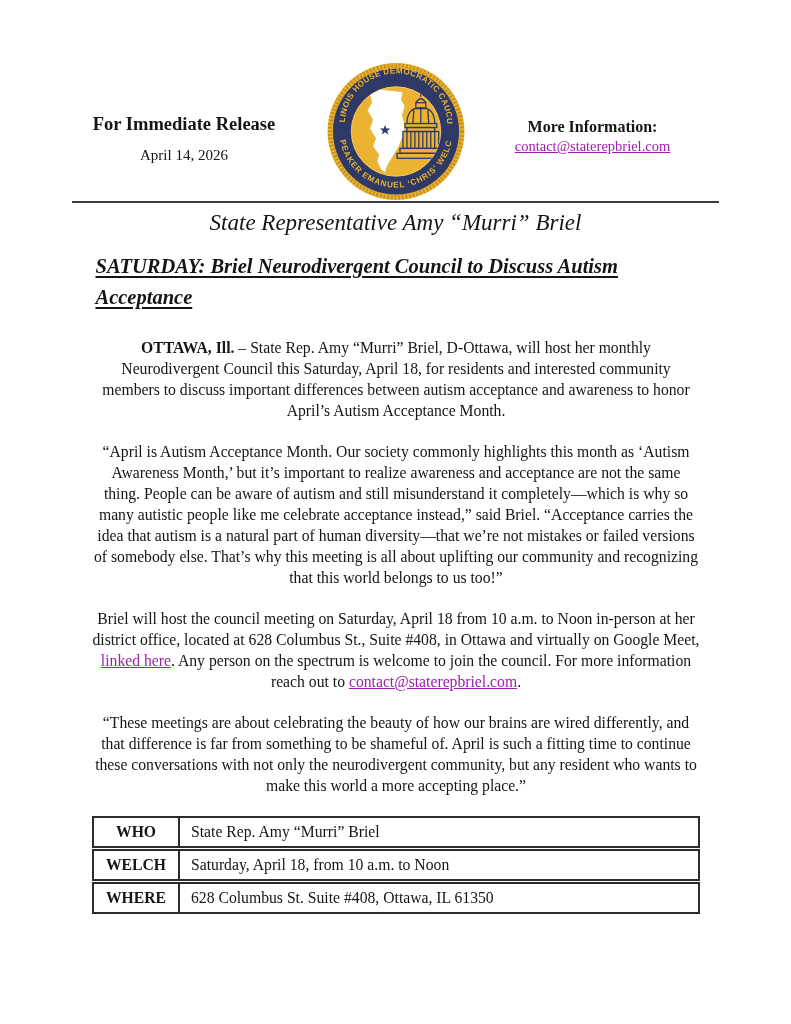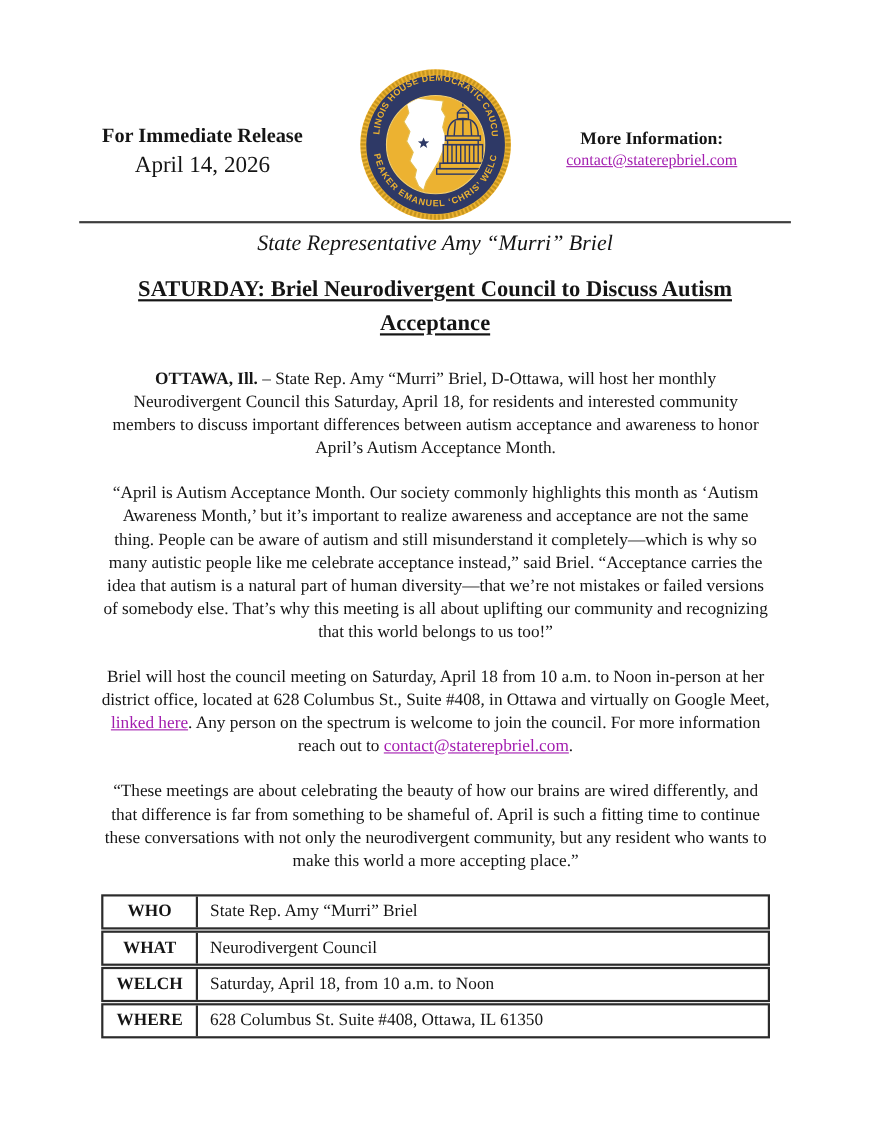--- a/index.html
+++ b/index.html
@@ -5,33 +5,33 @@
   html,body { margin:0; padding:0; background:#e8e8e8; }
   .page {
     position:relative; width:791px; height:1024px; margin:0 auto;
     background:#ffffff; box-sizing:border-box; overflow:hidden;
     font-family:"Liberation Serif","DejaVu Serif",serif; color:#151515;
   }
   
   .header { position:relative; height:201px; }
   .release-block { position:absolute; left:88px; top:114px; width:192px; text-align:center; }
   .release-label { font-weight:bold; font-size:18.5px; white-space:nowrap; }
-  .release-date  { font-size:21px; margin-top:2px; }
+  .release-date  { font-size:15px; margin-top:12px; }
   .info-block { position:absolute; right:86px; top:118px; width:225px; text-align:center; }
   .info-label { font-weight:bold; font-size:16px; }
   .info-email { font-size:14.5px; margin-top:2px; }
   .seal-wrap { position:absolute; left:50%; top:62px; transform:translateX(-50%);
                width:139px; height:139px; }
   .rule { border:none; border-top:2.6px solid #3d3d3d; margin:0 72px; }
   
-  .byline { text-align:center; font-style:italic; font-size:20px; margin-top:7px; }
+  .byline { text-align:center; font-style:italic; font-size:23px; margin-top:7px; }
   .headline {
-    width:600px; margin:15px auto 0; text-align:center;
+    width:600px; margin:15px auto 0; text-align:left;
     font-weight:bold; font-size:20.5px; line-height:31px;
-    text-decoration:underline; text-decoration-thickness:2px; text-underline-offset:3px;
+    text-decoration:underline; text-decoration-thickness:2px; text-underline-offset:3px;font-style:italic;
   }
   
   .body-copy { margin:24px 91px 0 92px;text-align:center; }
   .body-copy p { margin:0 0 20px 0; font-size:15.7px; line-height:21px; }
   .lead-in { font-weight:bold; }
   a.doclink { color:#a21caf; text-decoration:underline; cursor:pointer; }
   
   .info-table { margin:13px 91px 0 92px; }
   .t-row { display:flex; align-items:stretch; border:2px solid #2b2b2b; margin-bottom:1px;
            background:#fff; }
@@ -130,24 +130,20 @@
 
     <p>“These meetings are about celebrating the beauty of how our brains are wired differently, and that difference is far from something to be shameful of. April is such a fitting time to continue these conversations with not only the neurodivergent community, but any resident who wants to make this world a more accepting place.”</p>
   </div>
 
   <div class="info-table">
     <div class="t-row">
       <div class="t-label">WHO</div>
       <div class="t-value">State Rep. Amy “Murri” Briel</div>
     </div>
     <div class="t-row">
-      <div class="t-label">WHAT</div>
-      <div class="t-value">Neurodivergent Council</div>
-    </div>
-    <div class="t-row">
       <div class="t-label">WELCH</div>
       <div class="t-value">Saturday, April 18, from 10 a.m. to Noon</div>
     </div>
     <div class="t-row">
       <div class="t-label">WHERE</div>
       <div class="t-value">628 Columbus St. Suite #408, Ottawa, IL 61350</div>
     </div>
   </div>
 
 </div>

